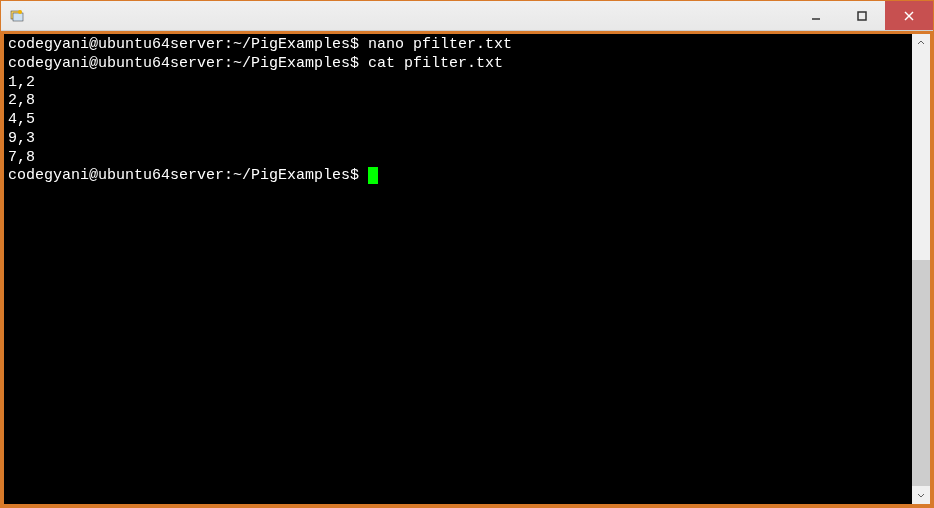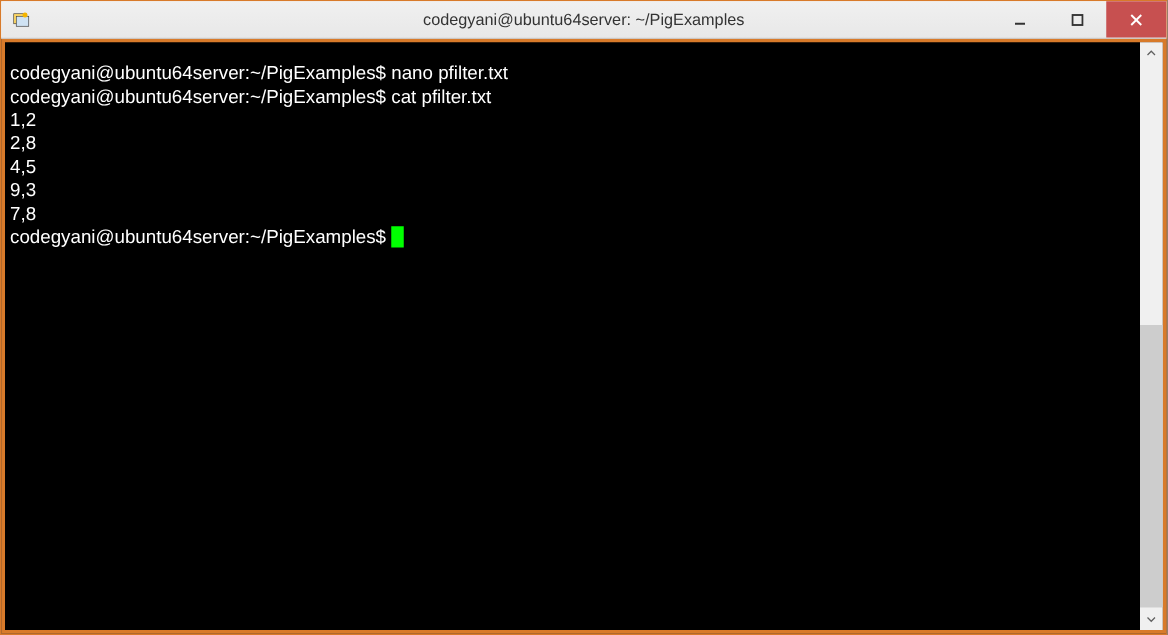--- a/index.html
+++ b/index.html
@@ -70,24 +70,24 @@
       flex: 1;
       display: flex;
       background: #000;
       border: 3px solid #d87a2a;
       border-top: 3px solid #d87a2a;
     }
     .terminal {
       flex: 1;
       background: #000;
       color: #fff;
-      font-family: Liberation Sans, sans-serif;
+      font-family: Liberation Mono, monospace;
       font-size: 15px;
       line-height: 1.25;
-      padding: 16px 4px;
+      padding: 2px 4px;
       white-space: pre;
       overflow: hidden;
     }
     .scrollbar {
       width: 18px;
       background: #f0f0f0;
       position: relative;
       display: flex;
       flex-direction: column;
     }
@@ -128,21 +128,20 @@
 
 <div class="window">
   <div class="titlebar">
     <div class="titlebar-icon">
       <svg width="16" height="16" viewBox="0 0 16 16">
         <rect x="2" y="3" width="10" height="8" fill="#ffd966" stroke="#333" stroke-width="0.5"></rect>
         <rect x="4" y="5" width="10" height="8" fill="#cfe2f3" stroke="#333" stroke-width="0.5"></rect>
         <circle cx="11" cy="4" r="2" fill="#f4b400"></circle>
       </svg>
     </div>
-    <div class="titlebar-title">codegyani@ubuntu64server: ~/PigExamples</div>
     <div class="titlebar-controls">
       <button class="titlebar-btn">
         <svg width="10" height="10" viewBox="0 0 10 10">
           <line x1="1" y1="8" x2="9" y2="8" stroke="#333" stroke-width="1.5"></line>
         </svg>
       </button>
       <button class="titlebar-btn">
         <svg width="10" height="10" viewBox="0 0 10 10">
           <rect x="1" y="1" width="8" height="8" fill="none" stroke="#333" stroke-width="1.5"></rect>
         </svg>

